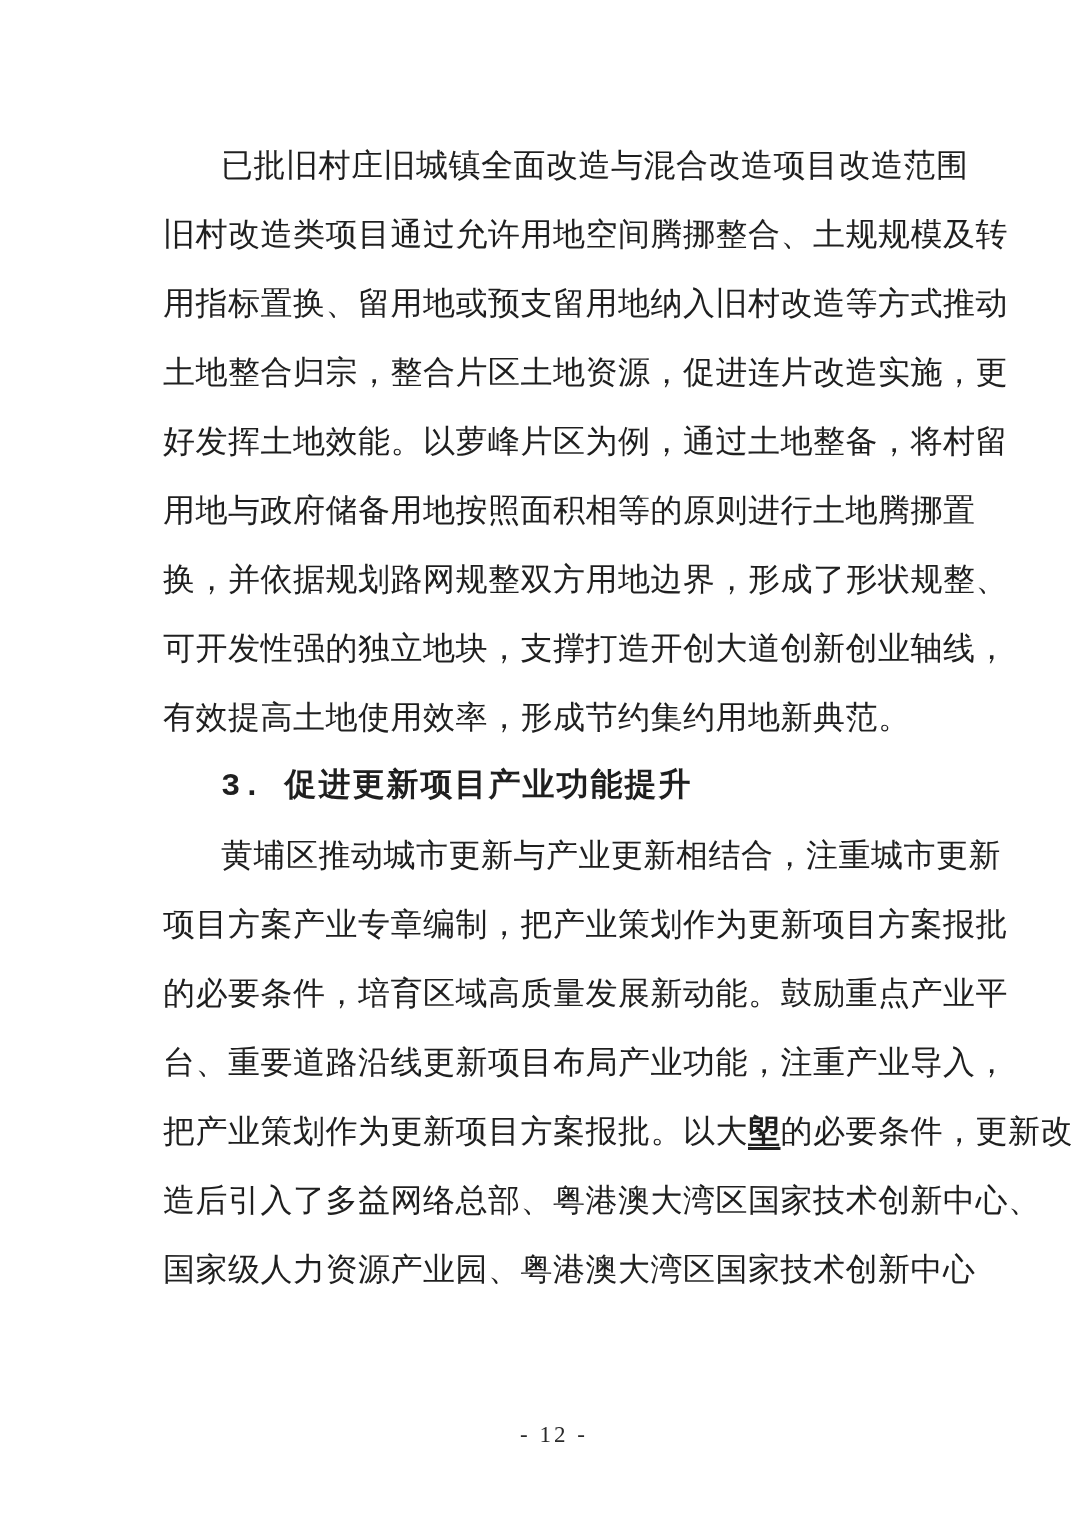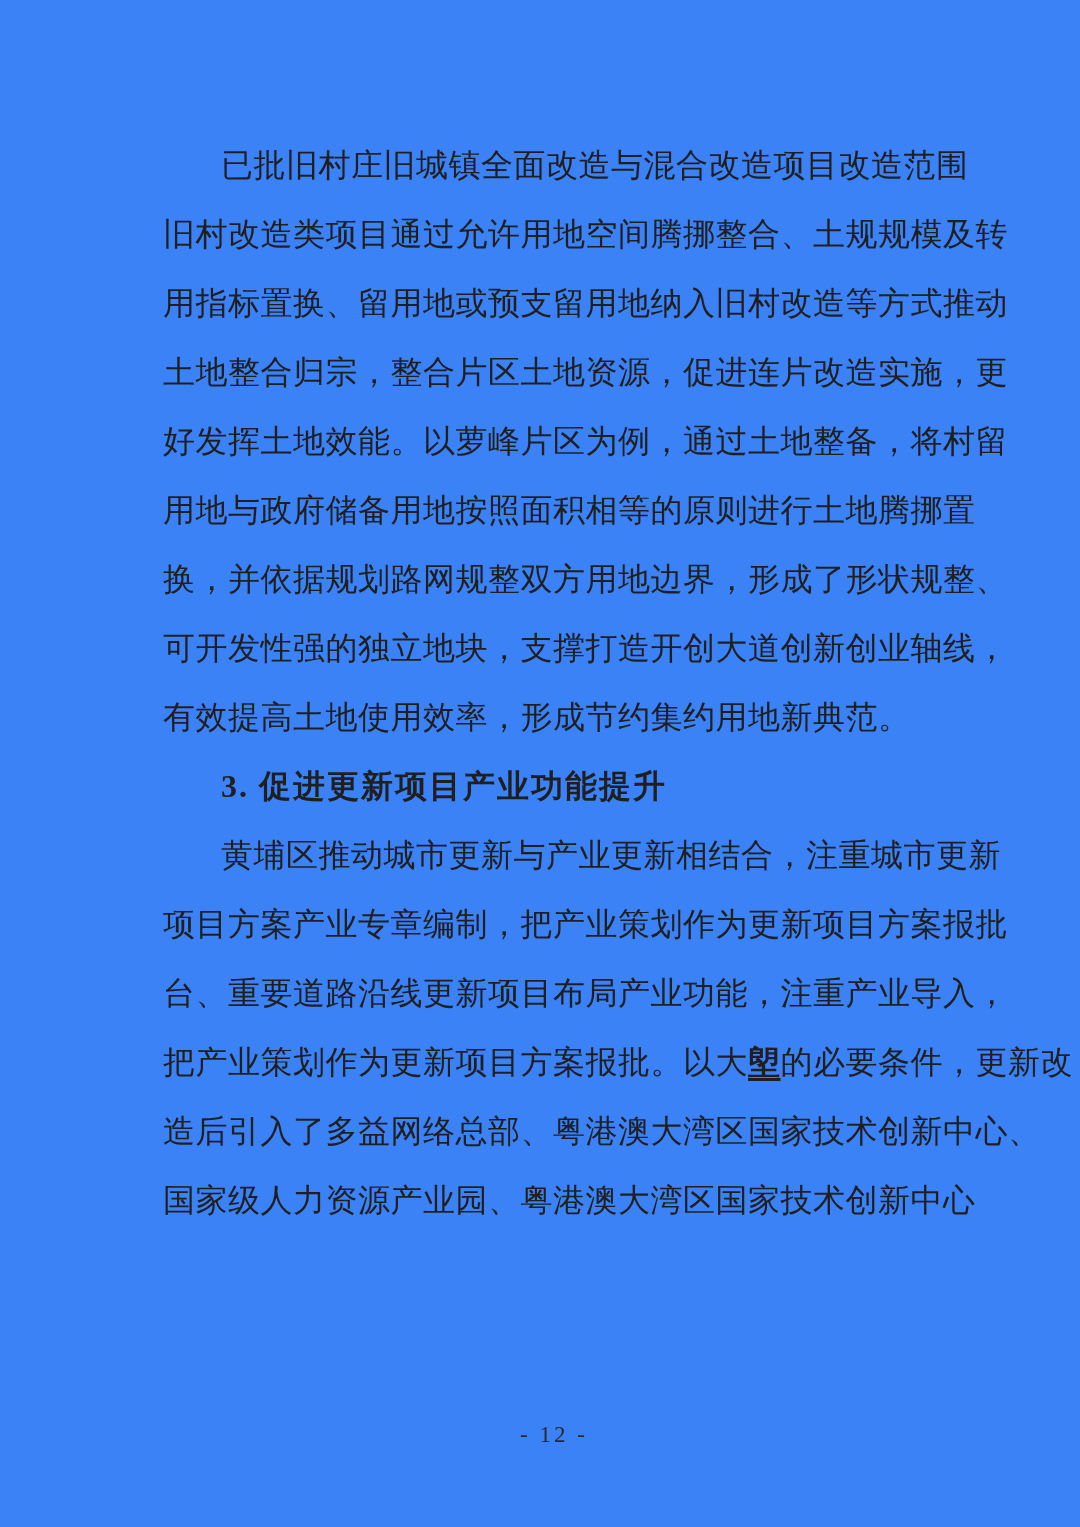--- a/index.html
+++ b/index.html
@@ -4,21 +4,21 @@
 <style>
   html, body {
     margin: 0;
     padding: 0;
     background: #e8e8e8;
   }
   .page {
     position: relative;
     width: 1080px;
     height: 1527px;
-    background: #3b82f6;
+    background: #ffffff;
     margin: 0 auto;
     overflow: hidden;
     font-family: "Liberation Serif", "DejaVu Serif", serif;
     color: #1f1f1f;
   }
   .text-block {
     position: absolute;
     left: 163px;
     top: 131px;
     width: 752px;
@@ -37,20 +37,21 @@
   }
   .line.para-end {
     text-align: left;
     text-align-last: left;
   }
   .line.heading {
     font-weight: bold;
     text-align: left;
     text-align-last: left;
     letter-spacing: 2px;
+    font-family: Liberation Mono, monospace;
   }
   .em-char {
     font-weight: bold;
     text-decoration: underline;
     text-underline-offset: 5px;
   }
   .footer {
     position: absolute;
     left: 0;
     right: 0;
@@ -75,20 +76,21 @@
     <div class="line">好发挥土地效能。以萝峰片区为例，通过土地整备，将村留</div>
     <div class="line">用地与政府储备用地按照面积相等的原则进行土地腾挪置</div>
     <div class="line">换，并依据规划路网规整双方用地边界，形成了形状规整、</div>
     <div class="line">可开发性强的独立地块，支撑打造开创大道创新创业轴线，</div>
     <div class="line para-end">有效提高土地使用效率，形成节约集约用地新典范。</div>
 
     <div class="line heading indent">3. 促进更新项目产业功能提升</div>
 
     <div class="line indent">黄埔区推动城市更新与产业更新相结合，注重城市更新</div>
     <div class="line">项目方案产业专章编制，把产业策划作为更新项目方案报批</div>
+    <div class="line">的必要条件，培育区域高质量发展新动能。鼓励重点产业平</div>
     <div class="line">台、重要道路沿线更新项目布局产业功能，注重产业导入，</div>
 
     <div class="line"><span>把产业策划作为更新项目方案报批。以大</span><span class="em-char">塱</span><span>的必要条件，更新改</span></div>
 
     <div class="line">造后引入了多益网络总部、粤港澳大湾区国家技术创新中心、</div>
     <div class="line">国家级人力资源产业园、粤港澳大湾区国家技术创新中心</div>
 
   </div>
 
   <div class="footer">- 12 -</div>

